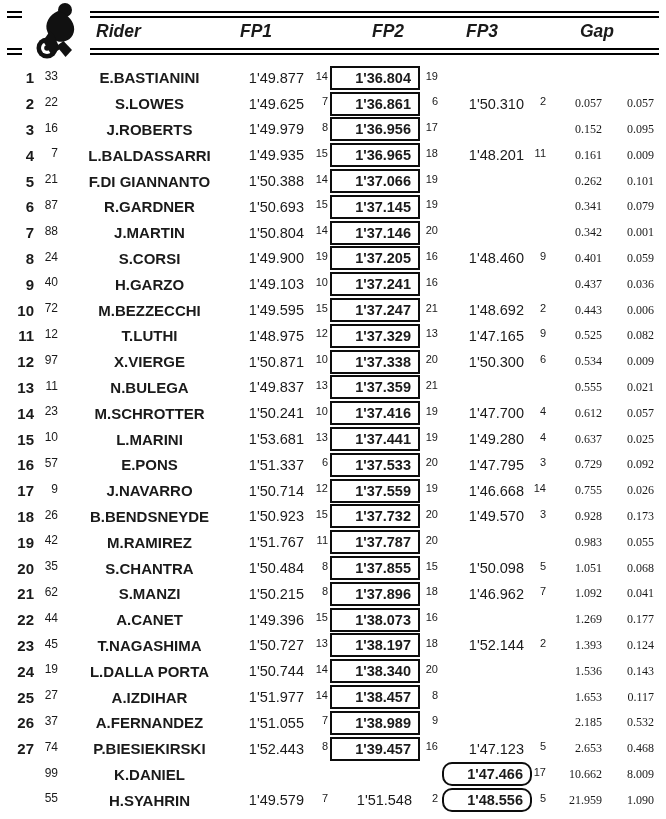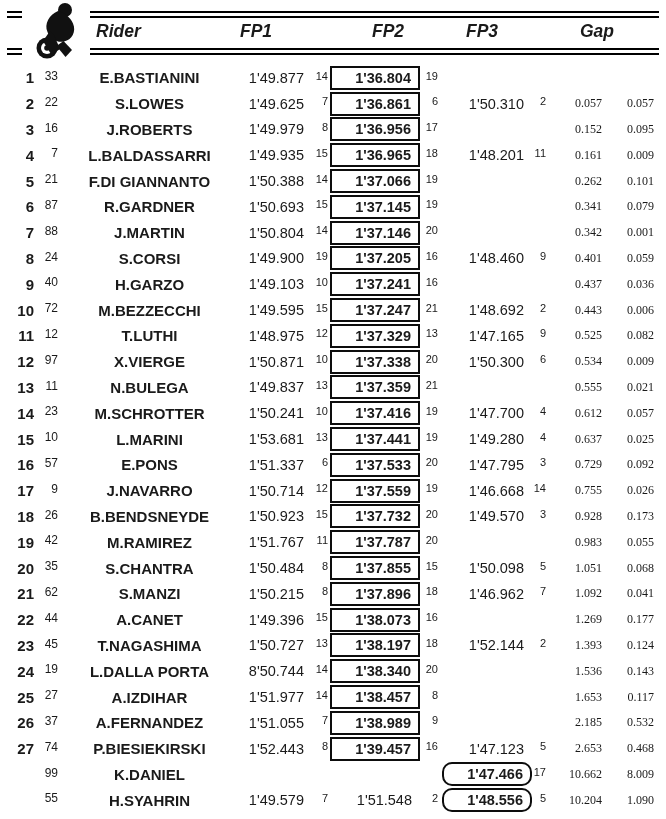--- a/index.html
+++ b/index.html
@@ -504,21 +504,21 @@
     </div>
     <div class="cell laps">2</div>
     <div class="cell gap1">1.393</div>
     <div class="cell gap2">0.124</div>
   </div>
 
   <div class="row">
     <div class="cell pos">24</div>
     <div class="cell num">19</div>
     <div class="cell name">L.DALLA PORTA</div>
-    <div class="cell t">8'50.744</div>
+    <div class="cell t">1'50.744</div>
     <div class="cell laps">14</div>
     <div class="cell timecell fp2cell">
       <span class="time boxed">1'38.340</span>
     </div>
     <div class="cell laps">20</div>
     <div class="cell timecell fp3cell">
       <span class="time"></span>
     </div>
     <div class="cell laps"></div>
     <div class="cell gap1">1.536</div>
@@ -604,18 +604,18 @@
     <div class="cell t">1'49.579</div>
     <div class="cell laps">7</div>
     <div class="cell timecell fp2cell">
       <span class="time">1'51.548</span>
     </div>
     <div class="cell laps">2</div>
     <div class="cell timecell fp3cell">
       <span class="time boxed">1'48.556</span>
     </div>
     <div class="cell laps">5</div>
-    <div class="cell gap1">10.204</div>
+    <div class="cell gap1">21.959</div>
     <div class="cell gap2">1.090</div>
   </div>
 </div>
 
 </div>
 
 </body></html>

